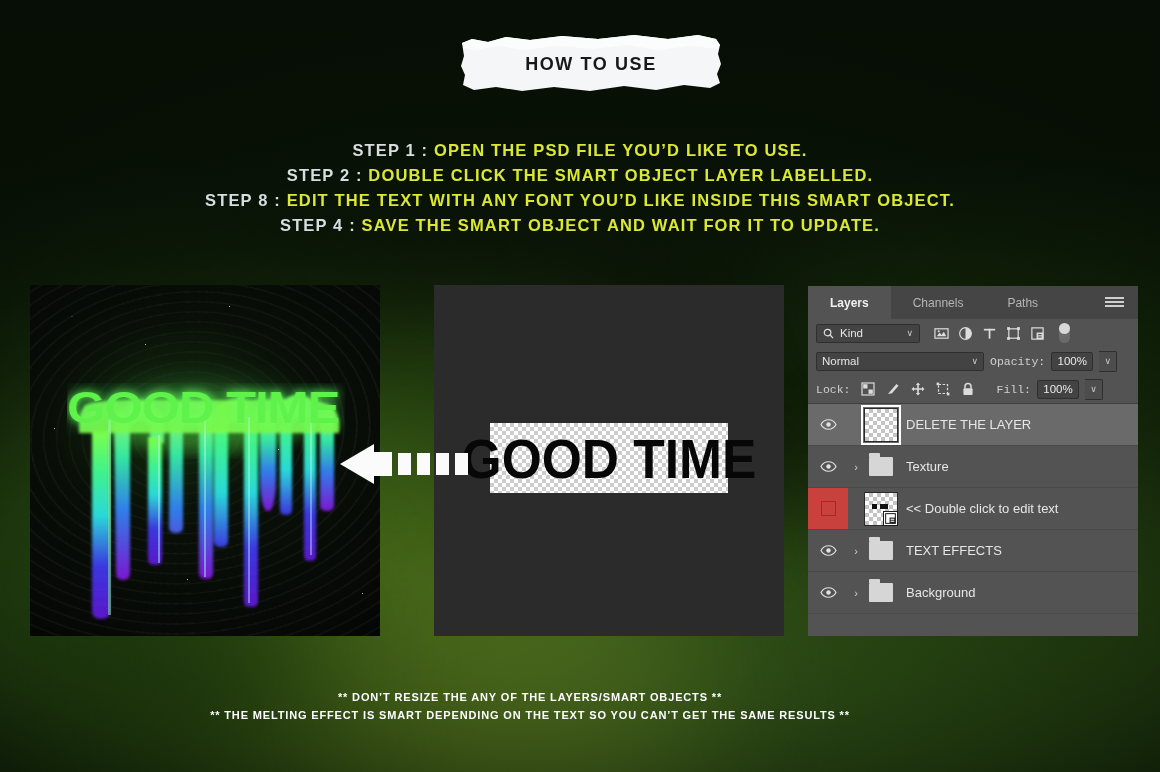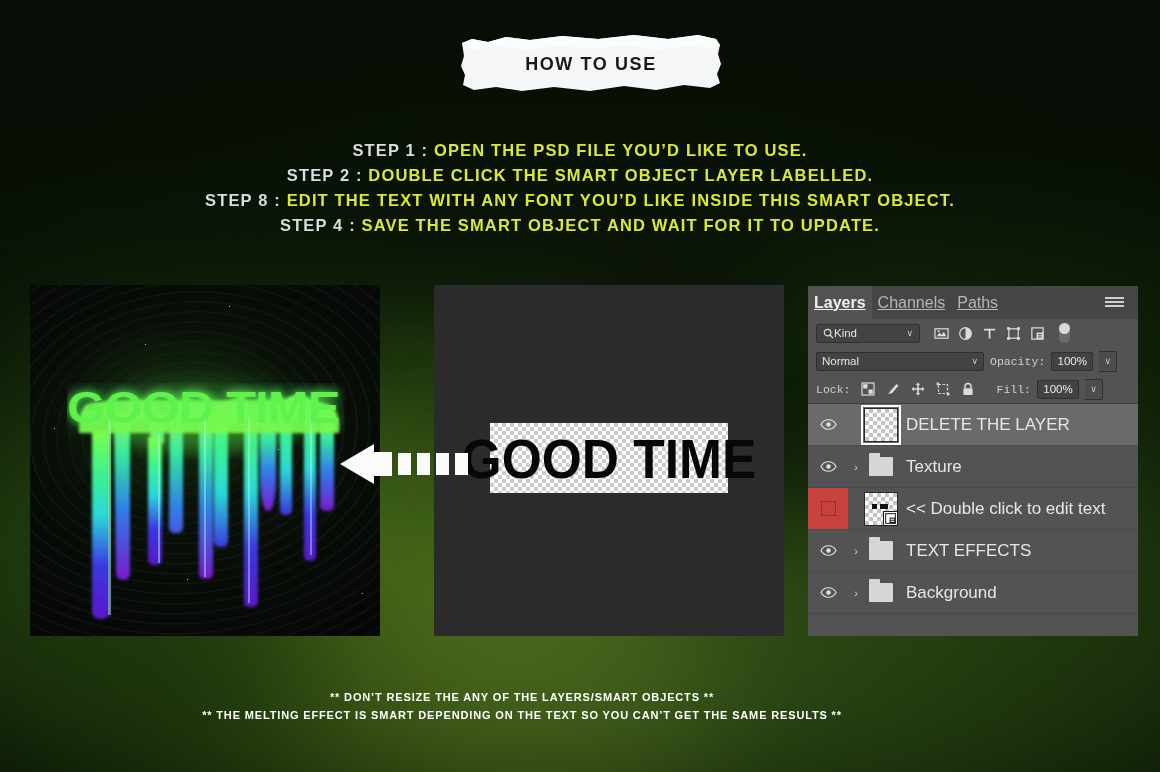--- a/index.html
+++ b/index.html
@@ -91,27 +91,27 @@
       background-size:8px 8px;background-position:0 0,4px 4px;background-color:#fff;}
   #sopanel .gt{position:absolute;left:56px;top:138px;width:238px;height:70px;
       display:flex;align-items:center;justify-content:center;
       color:#070707;font-size:56px;font-weight:bold;letter-spacing:0px;
       transform:scaleX(.92);white-space:nowrap;}
 
   
   #ps{position:absolute;left:808px;top:286px;width:330px;height:350px;z-index:5;
       background:#535353;color:#d6d6d6;font-size:11.5px;overflow:hidden;}
   #ps .tabs{height:33px;background:#454545;display:flex;align-items:stretch;position:relative;}
-  #ps .tab{display:flex;align-items:center;padding:0 6px;font-size:16px;color:#b6b6b6;text-decoration:underline;}
+  #ps .tab{display:flex;align-items:center;padding:0 22px;font-size:12px;color:#b6b6b6;}
   #ps .tab.active{background:#535353;color:#f0f0f0;font-weight:bold;}
   #ps .menu{position:absolute;right:8px;top:0;bottom:0;display:flex;align-items:center;padding:0 6px;}
   #ps .menu i{display:block;width:19px;height:11px;
       background:repeating-linear-gradient(180deg,#cfcfcf 0,#cfcfcf 2px,transparent 2px,transparent 4px);}
   #ps .rowbar{display:flex;align-items:center;height:28px;padding:0 8px;gap:6px;}
-  #ps .filter{display:flex;align-items:center;background:#434343;border:1px solid #2f2f2f;
+  #ps .filter{display:flex;align-items:center;gap:6px;background:#434343;border:1px solid #2f2f2f;
       border-radius:2px;height:19px;padding:0 6px;width:104px;box-sizing:border-box;}
   #ps .filter .kind{color:#e4e4e4;font-size:11.5px;flex:1;}
   #ps .ficons{display:flex;align-items:center;gap:9px;margin-left:8px;}
   #ps .ficons .fi{width:15px;height:15px;display:block;}
   #ps .toggle{width:11px;height:20px;border-radius:6px;background:#6b6b6b;position:relative;margin-left:5px;}
   #ps .toggle::after{content:"";position:absolute;left:0;top:0;width:11px;height:11px;border-radius:50%;background:#d8d8d8;}
   #ps .blend{display:flex;align-items:center;justify-content:space-between;
       background:#434343;border:1px solid #2f2f2f;border-radius:2px;height:19px;padding:0 5px;
       width:168px;box-sizing:border-box;color:#e4e4e4;}
   #ps .num{background:#434343;border:1px solid #2f2f2f;border-radius:2px;height:19px;
@@ -131,29 +131,29 @@
   #ps .thumb{width:34px;height:34px;flex:none;margin-right:8px;position:relative;}
   #ps .thumb.chk{background-image:
         linear-gradient(45deg,#c4c4c4 25%,transparent 25%,transparent 75%,#c4c4c4 75%),
         linear-gradient(45deg,#c4c4c4 25%,transparent 25%,transparent 75%,#c4c4c4 75%);
       background-size:8px 8px;background-position:0 0,4px 4px;background-color:#fff;
       border:1px solid #2a2a2a;box-sizing:border-box;}
   #ps .thumb.sel-brackets{outline:2px solid #fff;outline-offset:1px;}
   #ps .folder{width:24px;height:19px;background:#d6d6d6;border-radius:1px;position:relative;}
   #ps .folder::before{content:"";position:absolute;left:0;top:-4px;width:11px;height:4px;background:#d6d6d6;border-radius:1px 1px 0 0;}
   #ps .fwrap{width:34px;display:flex;align-items:center;justify-content:center;flex:none;margin-right:8px;}
-  #ps .lname{color:#e6e6e6;font-size:17px;}
+  #ps .lname{color:#e6e6e6;font-size:13px;}
   #ps .sobadge{position:absolute;right:-1px;bottom:-1px;width:15px;height:15px;background:#fff;
       border:1px solid #1c1c1c;box-sizing:border-box;display:flex;align-items:center;justify-content:center;}
   #ps .tglyph{position:absolute;left:7px;top:11px;display:flex;gap:3px;}
   #ps .tglyph span{display:block;width:5px;height:5px;background:#111;}
   #ps .tglyph span.w{width:8px;}
 
   
-  #footer{position:absolute;left:0;top:688px;width:1044px;text-align:center;z-index:5;}
+  #footer{position:absolute;left:8px;top:688px;width:1044px;text-align:center;z-index:5;}
   #footer .fl{font-size:11px;font-weight:bold;letter-spacing:.85px;color:#ffffff;line-height:18px;white-space:nowrap;}
 </style>
 </head>
 <body>
 
 <div id="bg">
   <div class="blob b6"></div>
   <div class="blob b7"></div>
   <div class="blob b5"></div>
   <div class="blob b1"></div>

